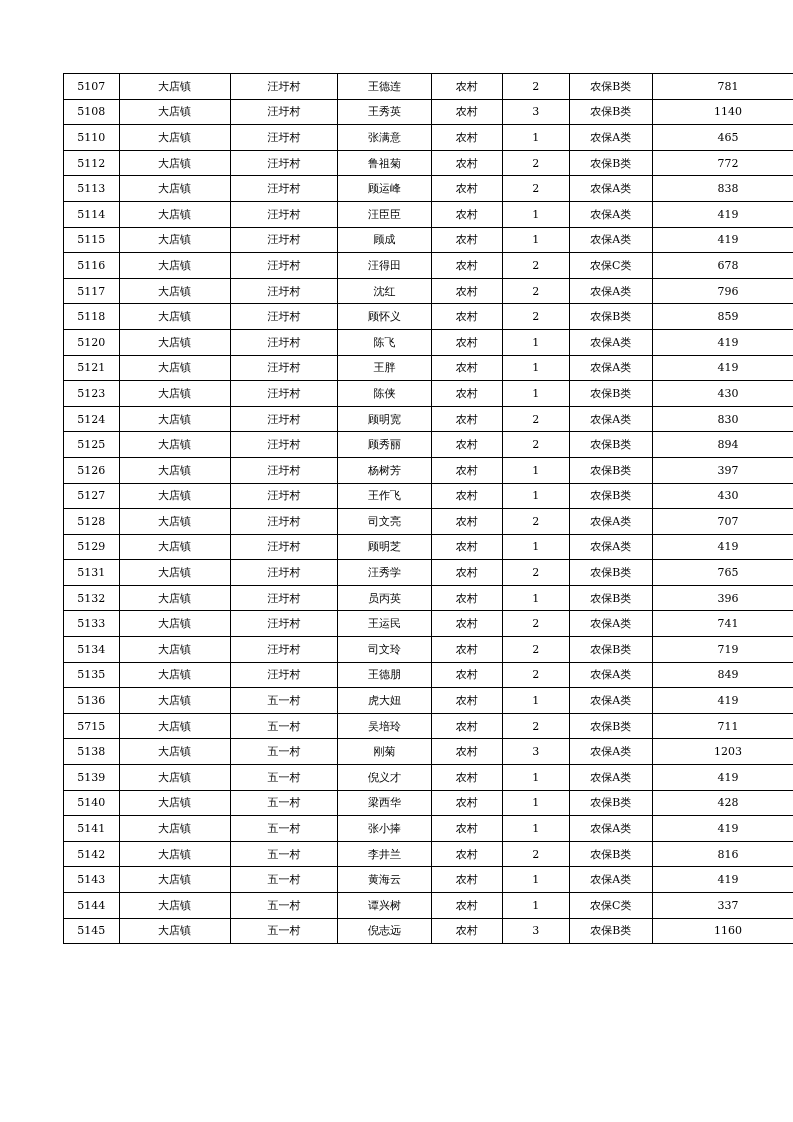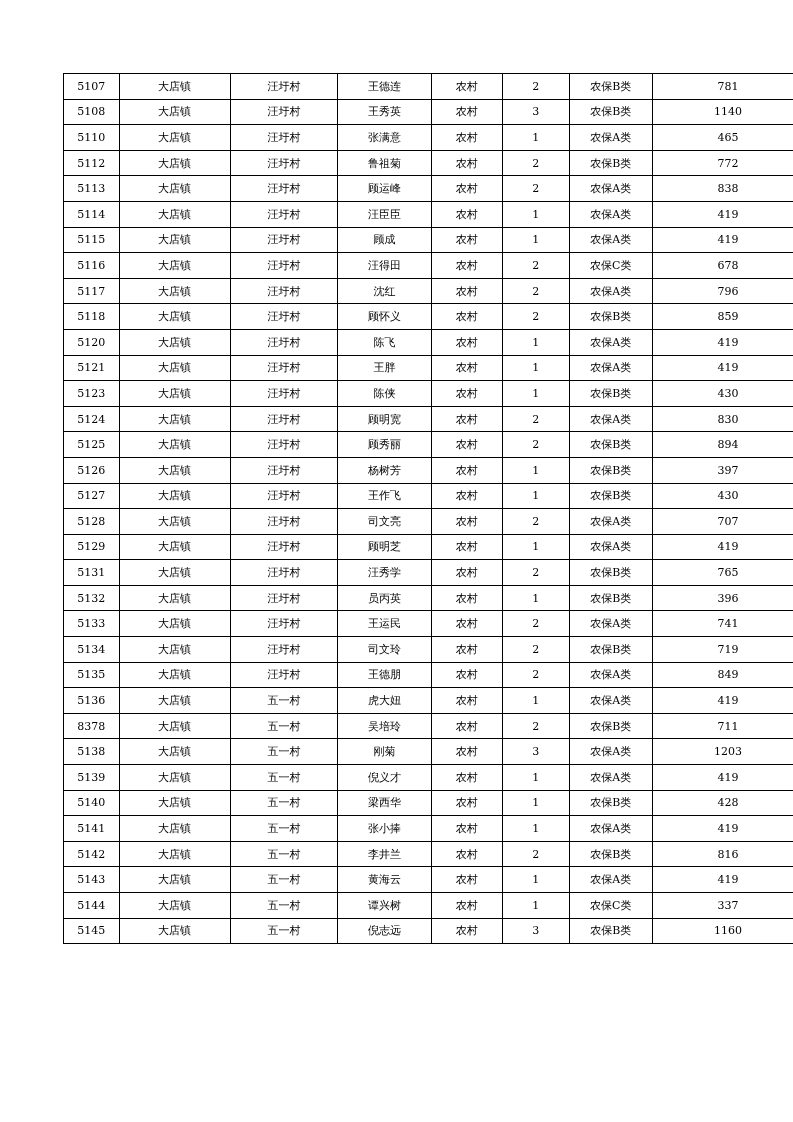--- a/index.html
+++ b/index.html
@@ -305,21 +305,21 @@
           <td>5136</td>
           <td>大店镇</td>
           <td>五一村</td>
           <td>虎大妞</td>
           <td>农村</td>
           <td>1</td>
           <td>农保A类</td>
           <td>419</td>
         </tr>
         <tr>
-          <td>8378</td>
+          <td>5715</td>
           <td>大店镇</td>
           <td>五一村</td>
           <td>吴培玲</td>
           <td>农村</td>
           <td>2</td>
           <td>农保B类</td>
           <td>711</td>
         </tr>
         <tr>
           <td>5138</td>

